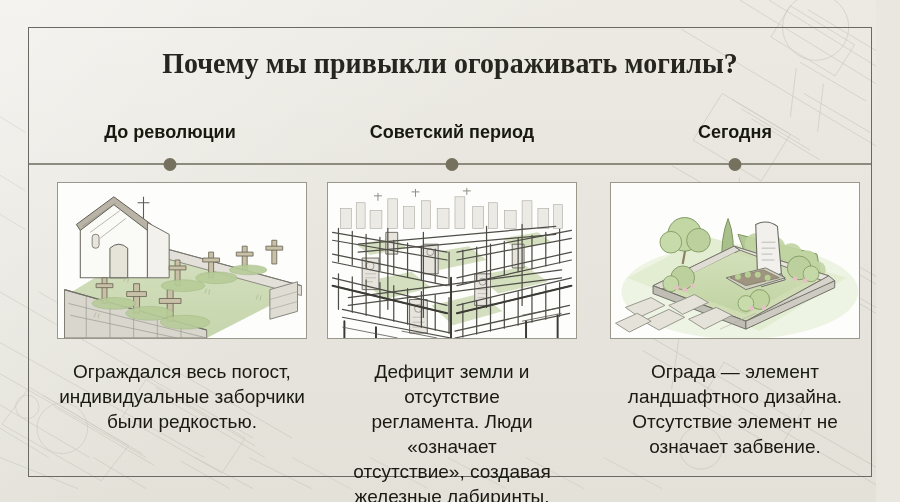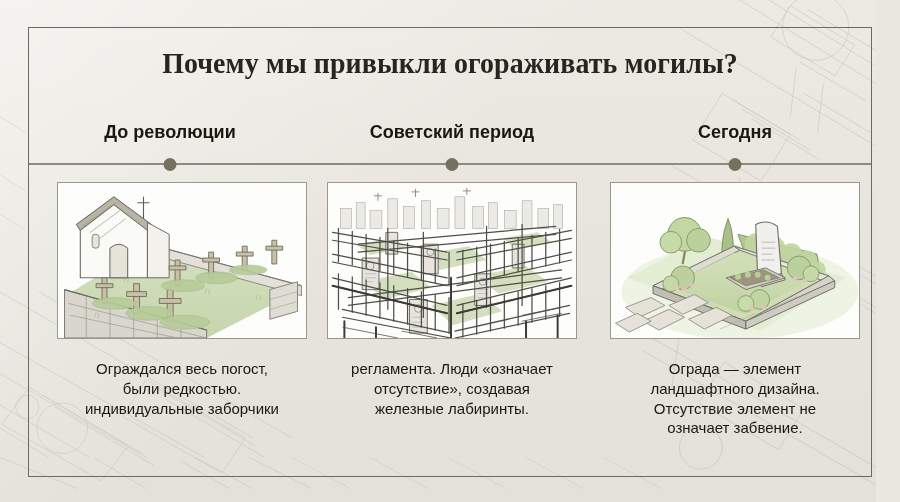--- a/index.html
+++ b/index.html
@@ -100,21 +100,21 @@
     background: #fdfdfb;
     border: 1px solid #9a978b;
     box-sizing: border-box;
     overflow: hidden;
   }
   .fig svg { display: block; width: 100%; height: 100%; }
   .caption {
     margin-top: 20px;
     width: 250px;
     text-align: center;
-    font-size: 15px;
+    font-size: 19px;
     line-height: 1.32;
     color: #1a1913;
   }
   .caption .ln { display: block; }
 </style>
 </head>
 <body>
 
 <div id="slide">
 
@@ -229,22 +229,22 @@
           </g>
           <g stroke="#93ab72" stroke-width=".6" fill="none" opacity=".8">
             <path d="M66 100 l2 -5 M70 101 l1 -5 M148 112 l2 -5 M152 113 l1 -5
                      M200 118 l2 -5 M204 119 l1 -5 M36 136 l2 -5 M40 137 l1 -5"></path>
           </g>
         </g>
       </svg>
     </div>
     <div class="caption">
       <span class="ln">Ограждался весь погост,</span>
+      <span class="ln">индивидуальные заборчики</span>
       <span class="ln">были редкостью.</span>
-      <span class="ln">индивидуальные заборчики</span>
     </div>
   </div>
 
   <div class="col-head" style="left:452px">Советский период</div>
   <div class="dot" style="left:452px"></div>
 
   <div class="col" style="left:327px">
     <div class="fig">
       <svg viewBox="0 0 250 157">
         <rect width="250" height="157" fill="#fdfdfb"></rect>
@@ -328,20 +328,21 @@
           <path d="M124 96 v61"></path>
           <path d="M16 140 v17 M48 146 v11 M200 140 v17 M232 134 v23"></path>
         </g>
         <g stroke="#55544d" stroke-width=".8" fill="none">
           <path d="M196 134 L236 126 M196 140 L236 132"></path>
           <path d="M14 146 L70 157 M74 150 L110 157"></path>
         </g>
       </svg>
     </div>
     <div class="caption">
+      <span class="ln">Дефицит земли и отсутствие</span>
       <span class="ln">регламента. Люди «означает</span>
       <span class="ln">отсутствие», создавая</span>
       <span class="ln">железные лабиринты.</span>
     </div>
   </div>
 
   <div class="col-head" style="left:735px">Сегодня</div>
   <div class="dot" style="left:735px"></div>
 
   <div class="col" style="left:610px">

